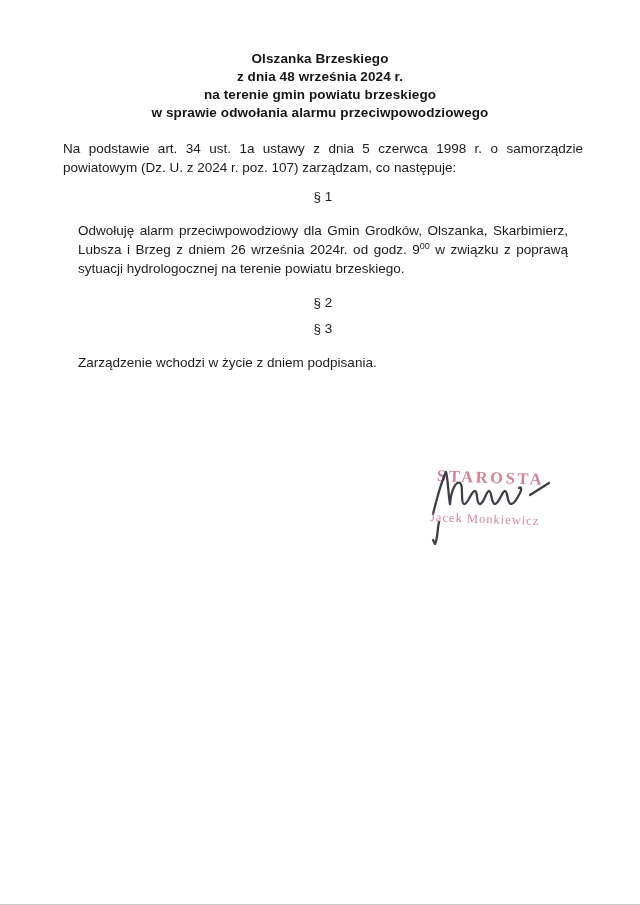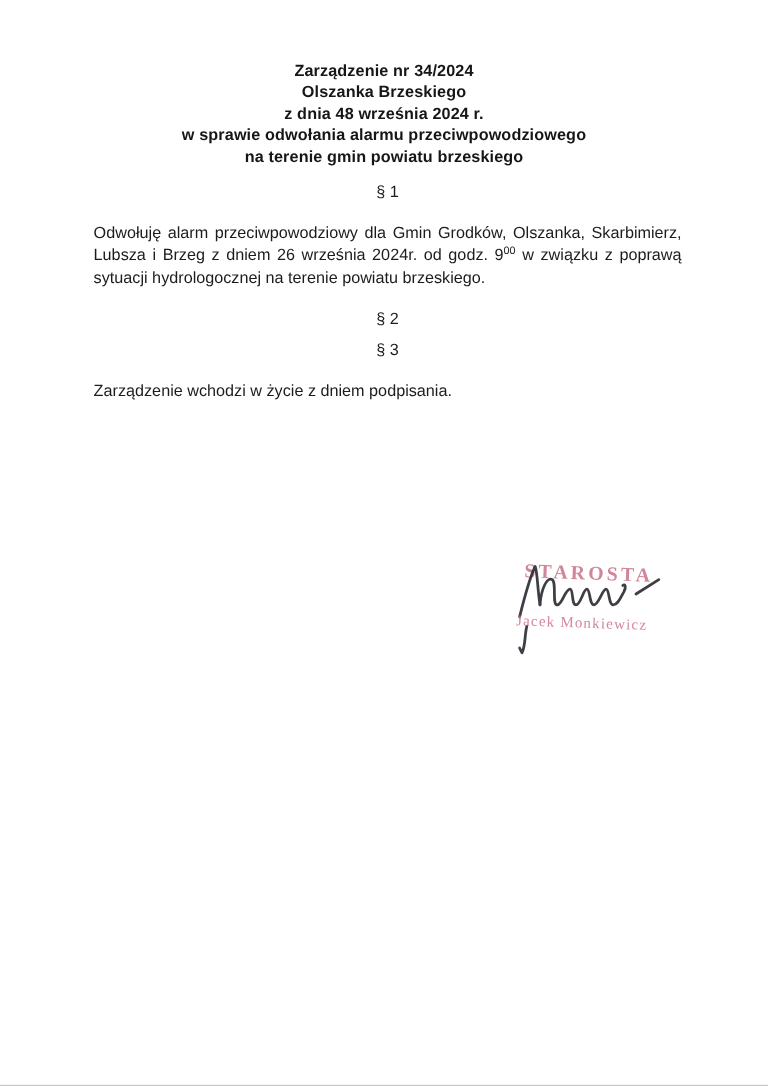--- a/index.html
+++ b/index.html
@@ -95,28 +95,28 @@
     height: 85px;
     opacity: 0.92;
   }
 </style>
 </head>
 <body>
 
 <div class="page">
 
   <div class="title-block">
-    <div>Zarządzenie nr 34/2024</div>
     <div>Olszanka Brzeskiego</div>
     <div>z dnia 48 września 2024 r.</div>
+    <div>na terenie gmin powiatu brzeskiego</div>
     <div>w sprawie odwołania alarmu przeciwpowodziowego</div>
-    <div>na terenie gmin powiatu brzeskiego</div>
   </div>
 
   <div class="doc-body">
+    <p class="intro">Na podstawie art. 34 ust. 1a ustawy z dnia 5 czerwca 1998 r. o samorządzie powiatowym (Dz. U. z 2024 r. poz. 107) zarządzam, co następuje:</p>
 
     <div>
       <div class="section-heading s1">§ 1</div>
       <p class="section-body"><span>Odwołuję alarm przeciwpowodziowy dla Gmin Grodków, Olszanka, Skarbimierz, Lubsza i Brzeg z dniem 26 września 2024r. od godz. 9</span><sup>00</sup><span> w związku z poprawą sytuacji hydrologocznej na terenie powiatu brzeskiego.</span></p>
     </div>
 
     <div>
       <div class="section-heading s2">§ 2</div>
     </div>
 

